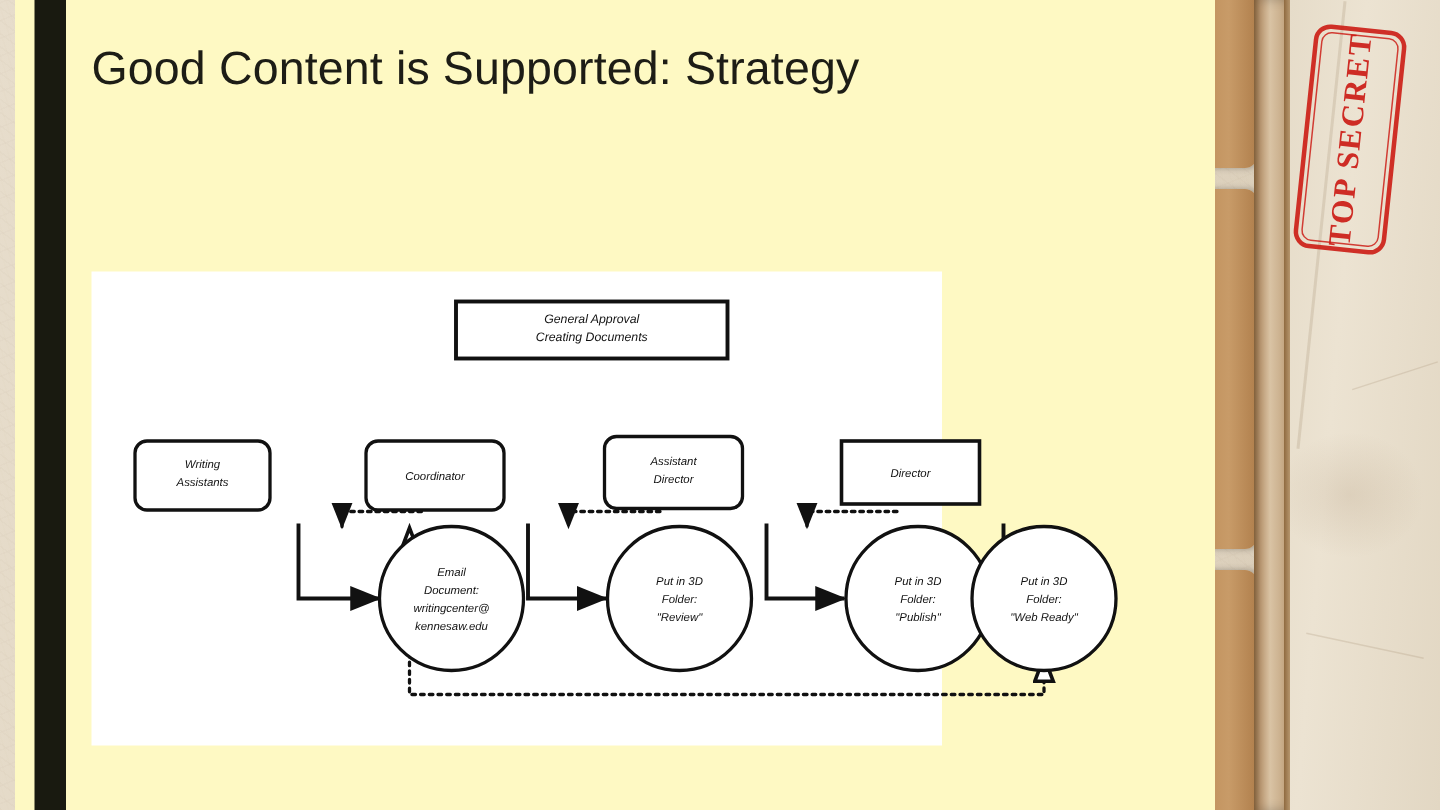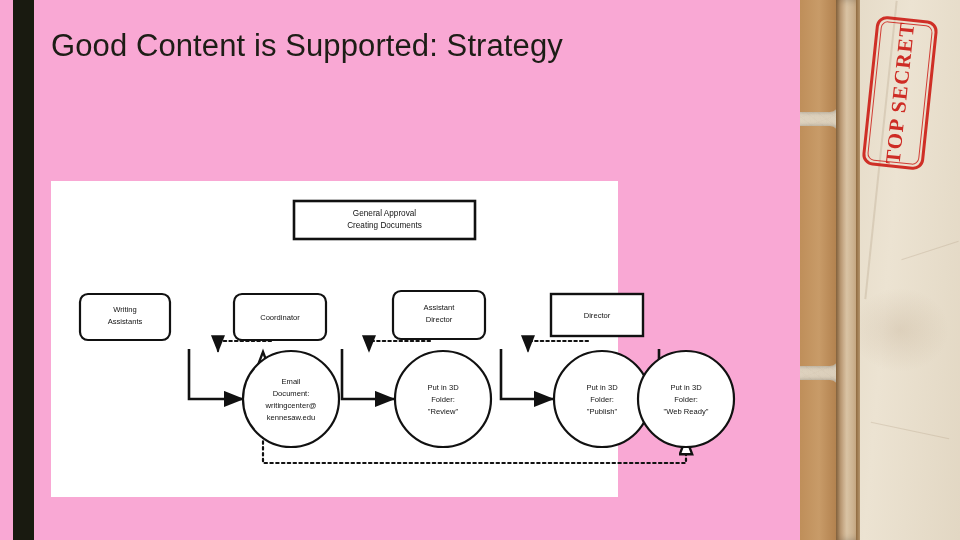--- a/index.html
+++ b/index.html
@@ -47,39 +47,40 @@
   .folder-sheet{
     position:absolute; left:860px; top:0; width:100px; height:540px;
     background:
       radial-gradient(ellipse 70px 60px at 40px 330px, rgba(160,132,100,.18), rgba(0,0,0,0) 70%),
       linear-gradient(95deg,#e6dcc9 0%, #ece3d2 35%, #e2d7c3 100%);
   }
   .crease{position:absolute;background:rgba(150,125,95,.20);}
 
   
   .slide{
-    position:absolute; left:0; top:0; width:800px; height:540px;
-    background:#f9a8d4;
+    position:absolute; left:10px; top:0; width:800px; height:540px;
+    background:#fef9c3;
   }
   .accent-bar{
     position:absolute; left:13px; top:0; width:21px; height:540px;
     background:#191a10;
   }
   .title{
     position:absolute; left:51px; top:26px; width:560px;
     font-size:31px; line-height:1.32; color:#1d1d16;
     letter-spacing:.1px;
   }
   .subtitle{
     position:absolute; left:51px; top:142px; width:520px;
     font-size:16px; color:#25251d;
   }
   .canvas{
     position:absolute; left:51px; top:181px; width:567px; height:316px;
     background:#ffffff;
+    font-style:italic;
   }
   .diagram{position:absolute; left:0; top:0; width:695px; height:316px;}
 
   
   .nlbl{font-family:"Liberation Sans", sans-serif; font-size:7.6px; fill:#121212;}
   .nlbl.big{font-size:8.2px;}
 </style>
 </head>
 <body>
 

